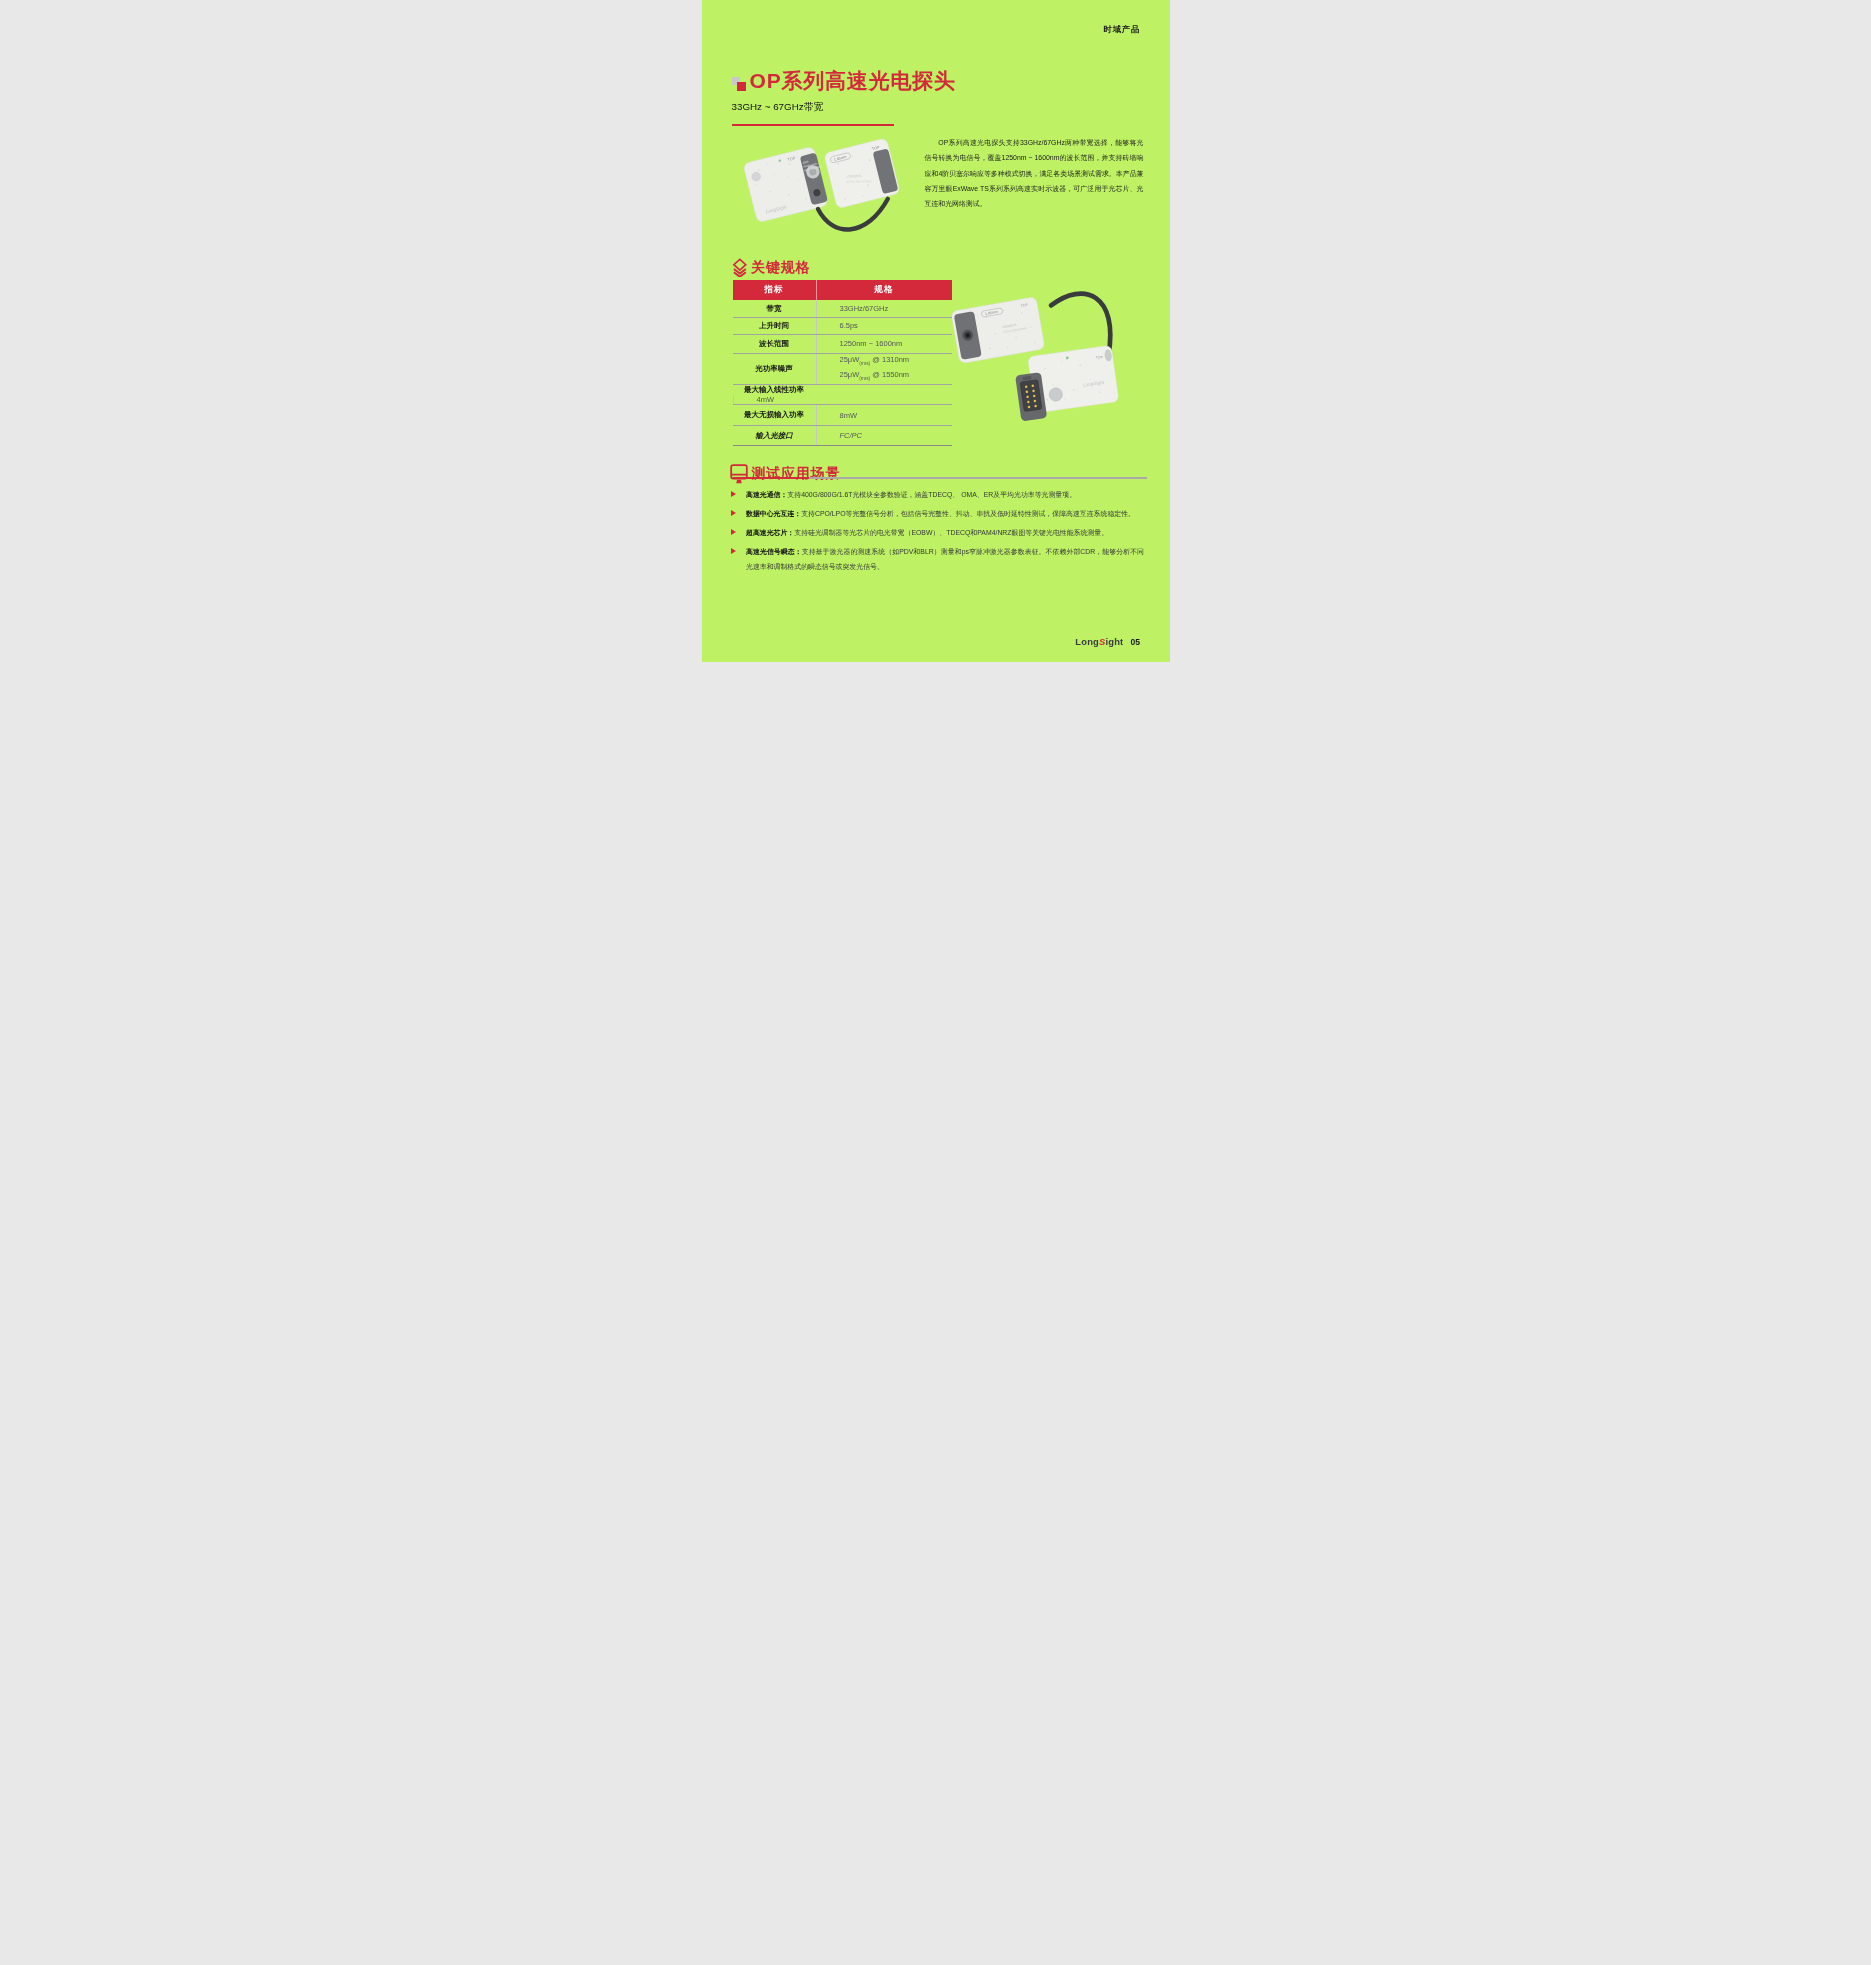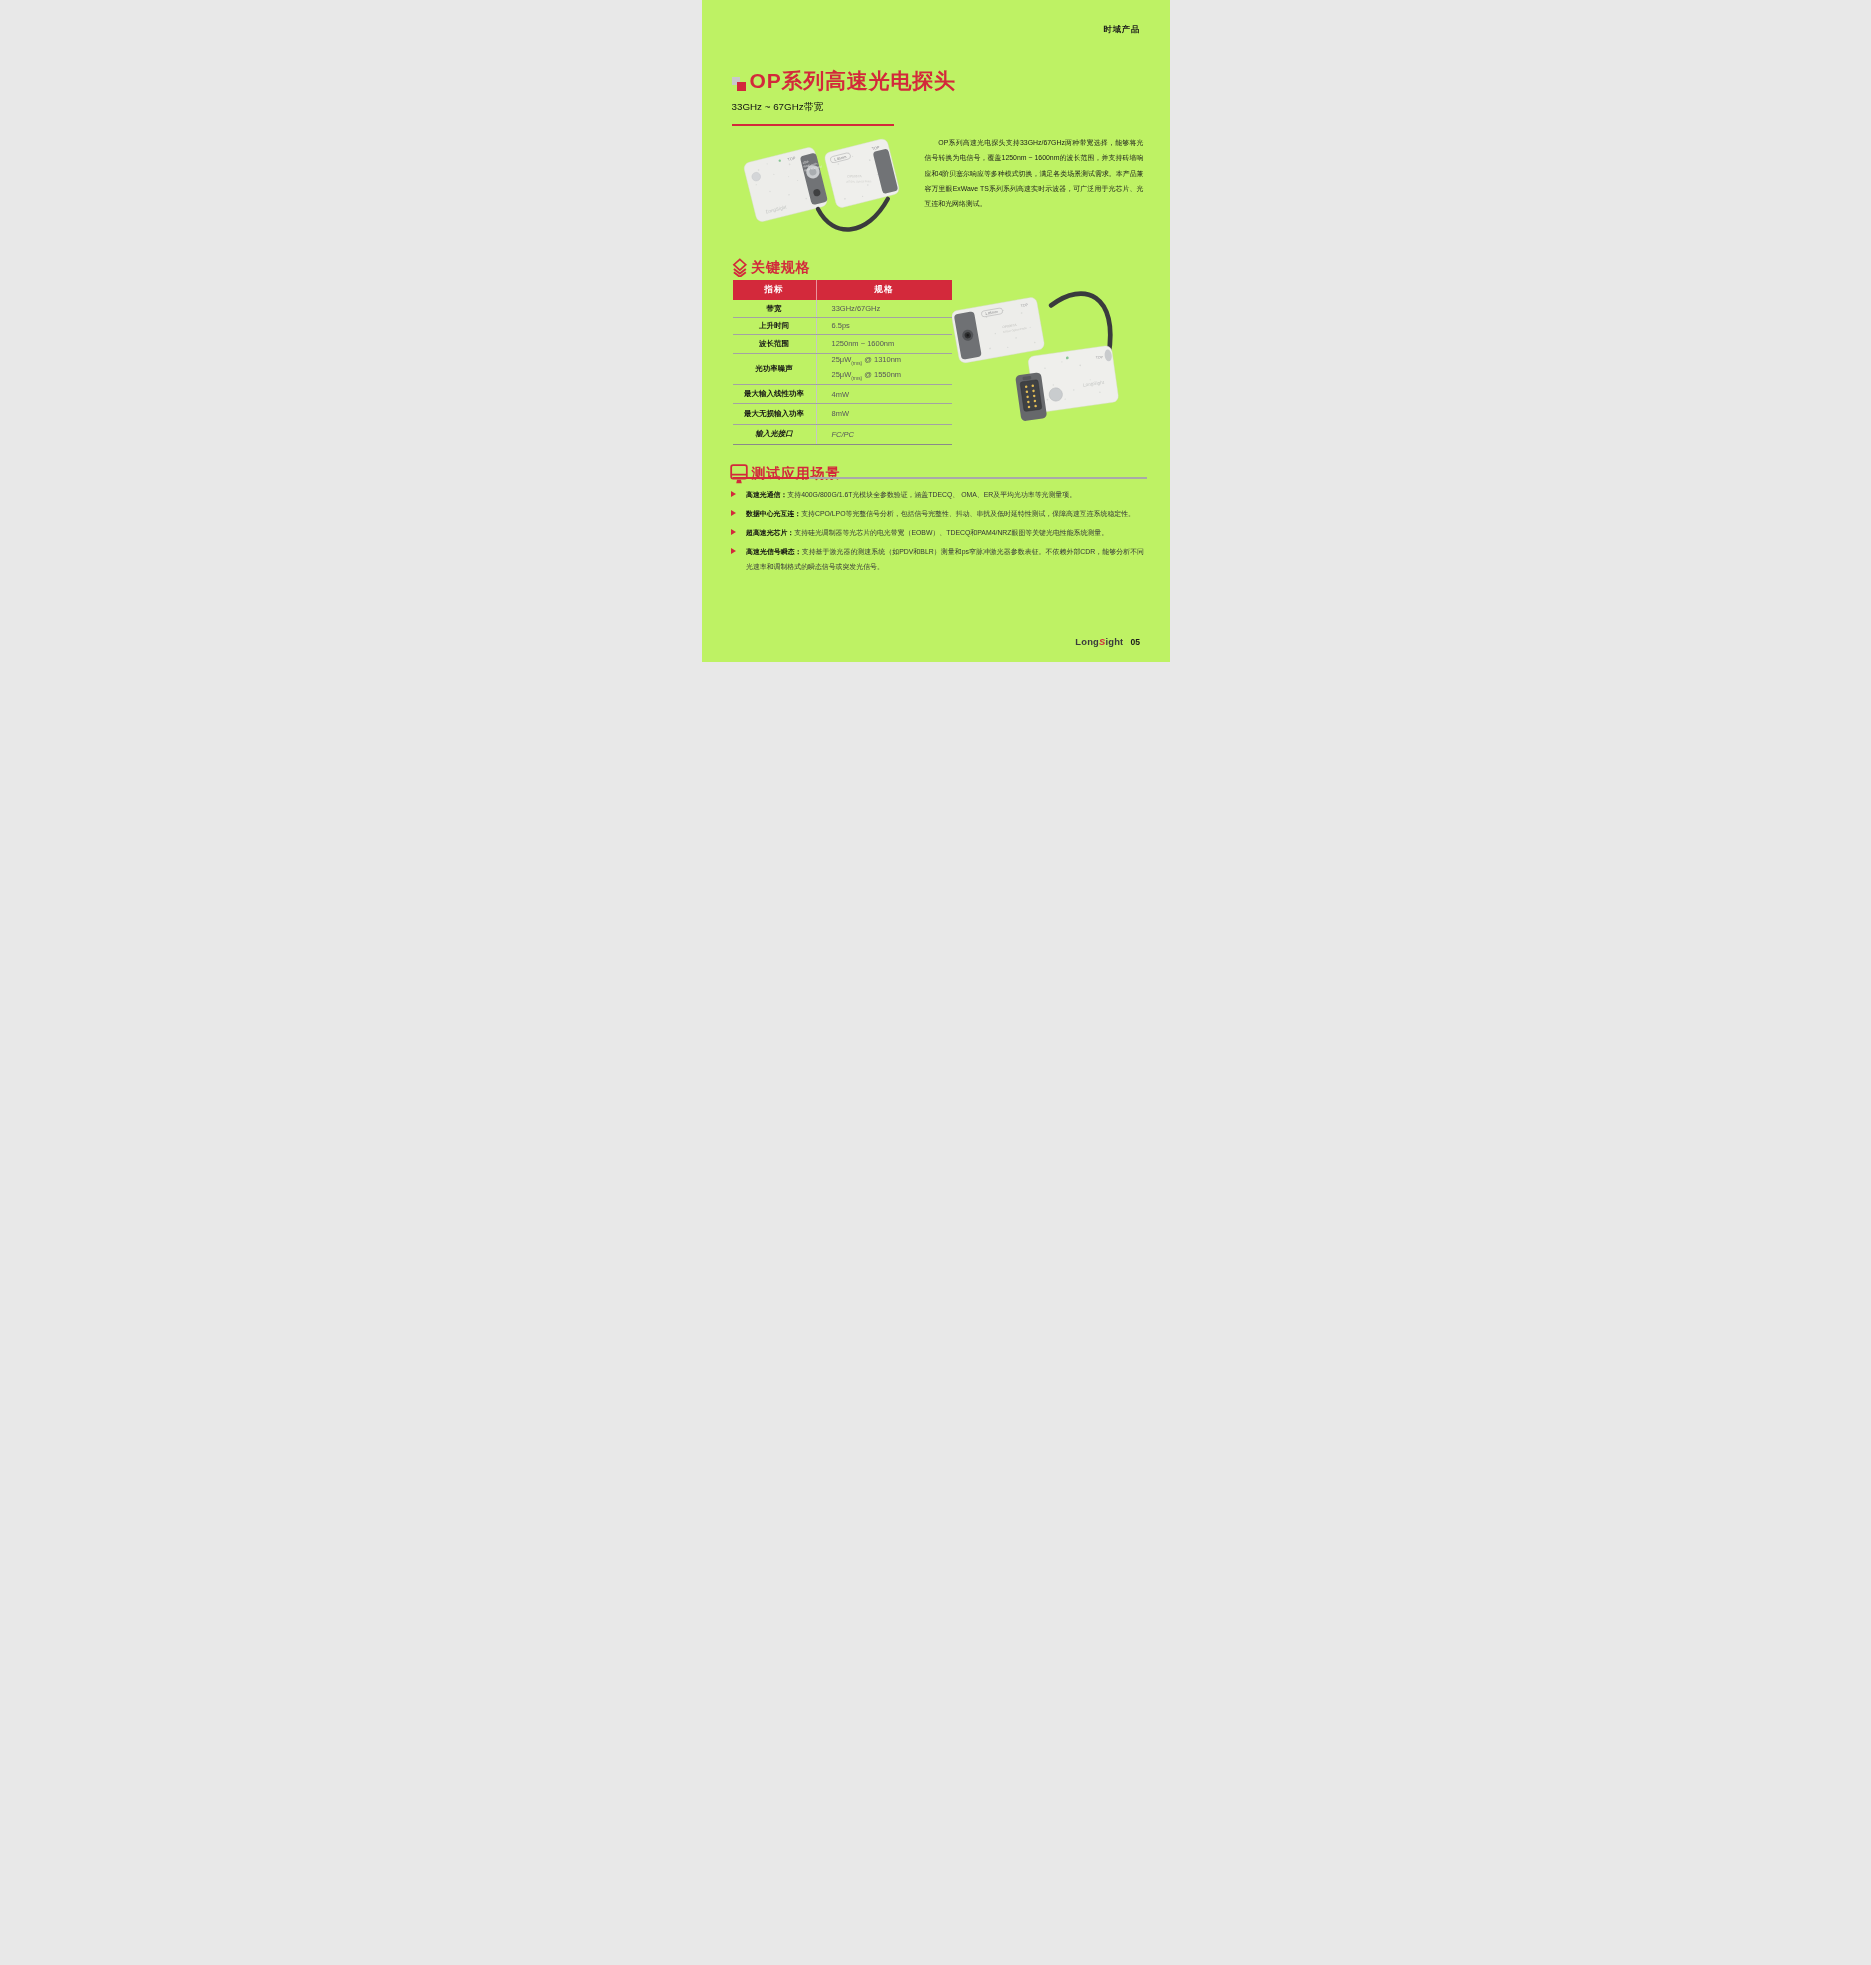--- a/index.html
+++ b/index.html
@@ -36,23 +36,23 @@
   .rule2 .gray{left:76px;width:338px;}
 
   
   .spec-table{position:absolute;left:31px;top:280px;width:219px;font-size:7.5px;}
   .t-head{display:flex;height:20px;background:#d3293b;color:#ffffff;font-weight:700;font-size:8.6px;letter-spacing:1.2px;}
   .t-head .c1{width:83px;display:flex;align-items:center;justify-content:center;}
   .t-head .c2{flex:1;display:flex;align-items:center;justify-content:center;border-left:0.8px solid rgba(255,255,255,.5);}
   .t-row{display:flex;border-bottom:0.6px solid #a3a3a3;}
   .t-row:last-child{border-bottom:0.8px solid #8a8a8a;font-style:italic;}
   .t-metric{width:83px;display:flex;align-items:center;justify-content:center;font-weight:700;color:#151515;text-align:center;padding:0 2.4px;box-sizing:border-box;}
-  .t-value{flex:1;display:flex;flex-direction:column;justify-content:center;color:#565659;border-left:0.6px solid #c6c6c6;padding-left:15px;box-sizing:border-box;}
+  .t-value{flex:1;display:flex;flex-direction:column;justify-content:center;color:#565659;border-left:0.6px solid #c6c6c6;padding-left:23px;box-sizing:border-box;}
   .r0{min-height:17px;}.r1{min-height:15.7px;}.r2{min-height:18px;}.r3{min-height:30px;}
-  .r4{min-height:17.7px;}.r5{min-height:20px;}.r6{min-height:19px;}
+  .r4{min-height:17.7px;flex-direction:column;}.r5{min-height:20px;}.r6{min-height:19px;}
   .noise-line{line-height:11.8px;}
   .noise-line .sub{font-size:4.7px;vertical-align:sub;}
 
   
   .photo1{position:absolute;left:39px;top:132px;}
   .photo2{position:absolute;left:250px;top:274px;}
 
   
   .bullets{position:absolute;left:29.5px;top:487px;width:413px;}
   .bullet{position:relative;padding-left:15px;margin-bottom:3.9px;font-size:6.9px;line-height:15px;color:#343437;text-align:justify;}

